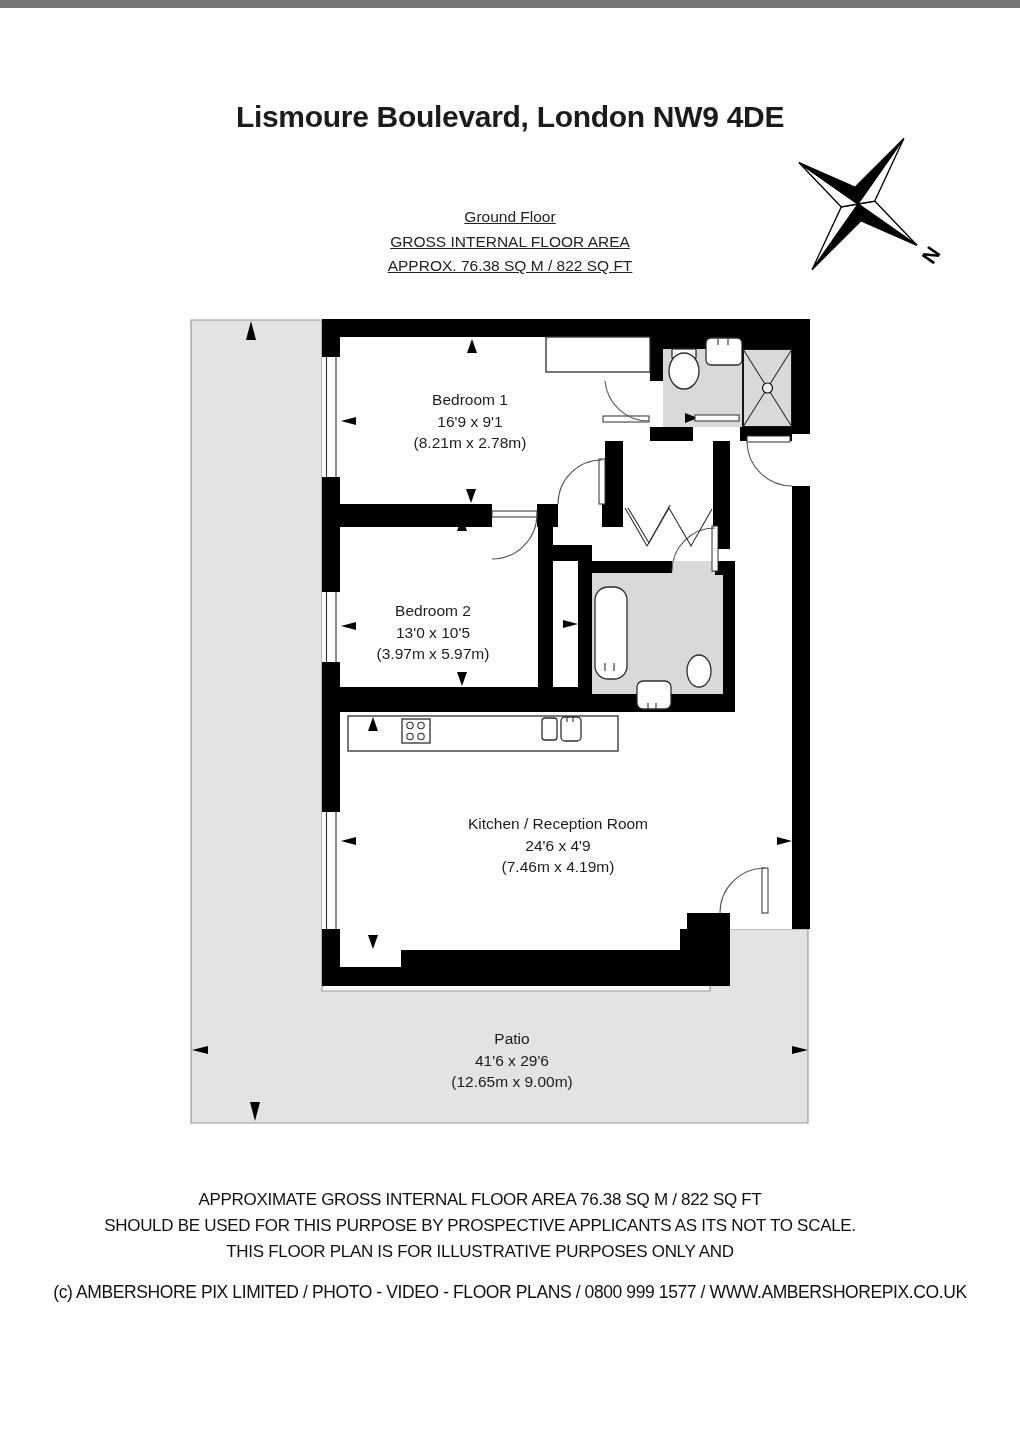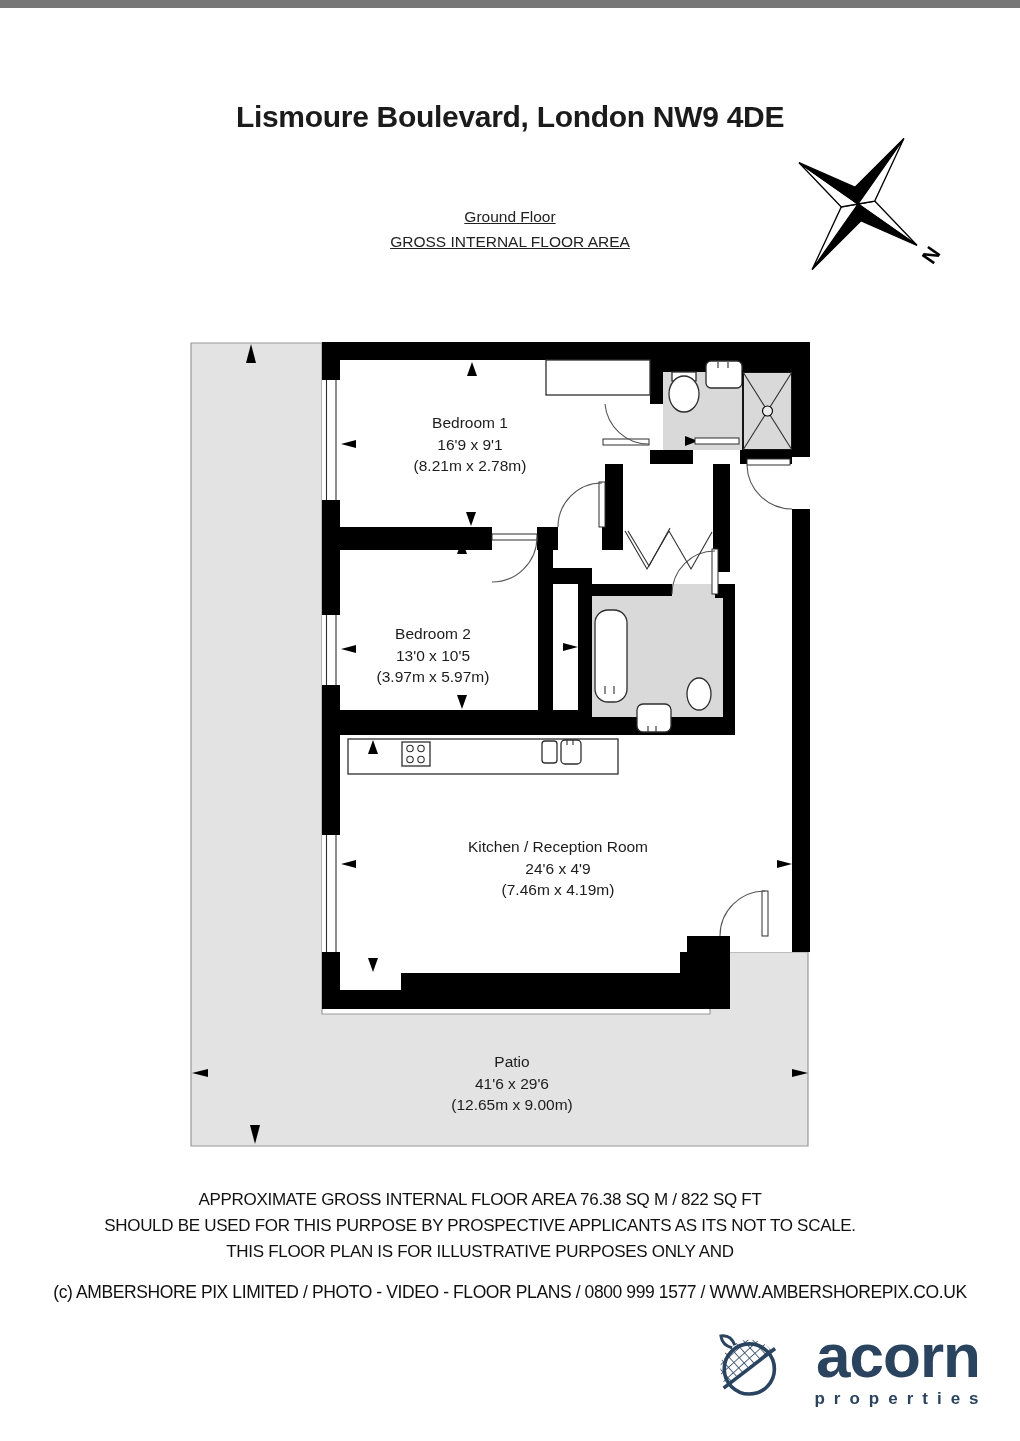--- a/index.html
+++ b/index.html
@@ -18,21 +18,21 @@
   }
   .title{
     position:absolute;left:0;top:92px;width:1020px;text-align:center;
     font-size:30px;font-weight:600;letter-spacing:-0.3px;color:#1b1b1b;
   }
   .subheader{
     position:absolute;left:0;top:197px;width:1020px;text-align:center;
     font-size:15.5px;line-height:24.5px;color:#222;text-decoration:underline;
   }
   .compass{position:absolute;left:778px;top:128px;}
-  .plan-wrap{position:absolute;left:190px;top:334px;width:640px;height:810px;text-decoration:underline;}
+  .plan-wrap{position:absolute;left:190px;top:311px;width:640px;height:810px;text-decoration:underline;}
   .plan-svg{position:absolute;left:0;top:0;}
   .room-label{
     position:absolute;transform:translateX(-50%);text-align:center;
     font-size:15.5px;line-height:21.5px;color:#1c1c1c;white-space:nowrap;
   }
   .patio-fill{fill:var(--patio-color);stroke:var(--patio-outline);stroke-width:1.2;}
   .plate{fill:#ffffff;}
   .wall{fill:var(--wall-color);}
   .wet{fill:var(--wet-room-color);}
   .fixture{fill:#ffffff;stroke:#2e2e2e;stroke-width:1.3;}
@@ -64,20 +64,21 @@
 </head>
 <body>
 
 <div class="page">
 
   <div class="title">Lismoure Boulevard, London NW9 4DE</div>
 
   <div class="subheader">
     <div>Ground Floor</div>
     <div>GROSS INTERNAL FLOOR AREA</div>
+    <div>APPROX. 76.38 SQ M / 822 SQ FT</div>
   </div>
 
   <svg class="compass" width="200" height="148" viewBox="0 0 200 148">
     <g transform="translate(80,68) rotate(125)">
       <polygon points="0,-72 -12,-12 0,0" fill="#fff" stroke="#000" stroke-width="1.3"></polygon>
       <polygon points="0,-72 12,-12 0,0" fill="#000" stroke="#000" stroke-width="1.3"></polygon>
       <polygon points="80,0 12,-12 0,0" fill="#000" stroke="#000" stroke-width="1.3"></polygon>
       <polygon points="80,0 12,12 0,0" fill="#fff" stroke="#000" stroke-width="1.3"></polygon>
       <polygon points="0,72 12,12 0,0" fill="#fff" stroke="#000" stroke-width="1.3"></polygon>
       <polygon points="0,72 -12,12 0,0" fill="#000" stroke="#000" stroke-width="1.3"></polygon>
@@ -265,32 +266,14 @@
   </div>
 
   <div class="footer">
     <div>APPROXIMATE GROSS INTERNAL FLOOR AREA 76.38 SQ M / 822 SQ FT</div>
     <div>SHOULD BE USED FOR THIS PURPOSE BY PROSPECTIVE APPLICANTS AS ITS NOT TO SCALE.</div>
     <div>THIS FLOOR PLAN IS FOR ILLUSTRATIVE PURPOSES ONLY AND</div>
   </div>
 
   <div class="copyright">(c) AMBERSHORE PIX LIMITED / PHOTO - VIDEO - FLOOR PLANS / 0800 999 1577 / WWW.AMBERSHOREPIX.CO.UK</div>
 
-  <div class="logo">
-    <svg class="logo-icon" width="66" height="70" viewBox="0 0 100 106">
-      <defs>
-        <pattern id="hatch" width="11" height="11" patternUnits="userSpaceOnUse" patternTransform="rotate(48)">
-          <line x1="0" y1="0" x2="0" y2="11" stroke="var(--logo-navy)" stroke-width="2.4"></line>
-          <line x1="0" y1="0" x2="11" y2="0" stroke="var(--logo-navy)" stroke-width="2.4"></line>
-        </pattern>
-      </defs>
-      <path d="M17,85 A38,38 0 1 1 87,32 Z" fill="url(#hatch)" stroke="none"></path>
-      <circle cx="52" cy="59" r="38" fill="none" stroke="var(--logo-navy)" stroke-width="5.5"></circle>
-      <line x1="13" y1="88" x2="91" y2="28" stroke="var(--logo-navy)" stroke-width="5.5"></line>
-      <path d="M30,23 Q24,7 9,9 Q11,23 26,27" fill="#fff" stroke="var(--logo-navy)" stroke-width="4.5"></path>
-    </svg>
-    <div class="logo-text">
-      <div class="logo-brand">acorn</div>
-      <div class="logo-tagline">properties</div>
-    </div>
-  </div>
 
 </div>
 
 </body></html>

